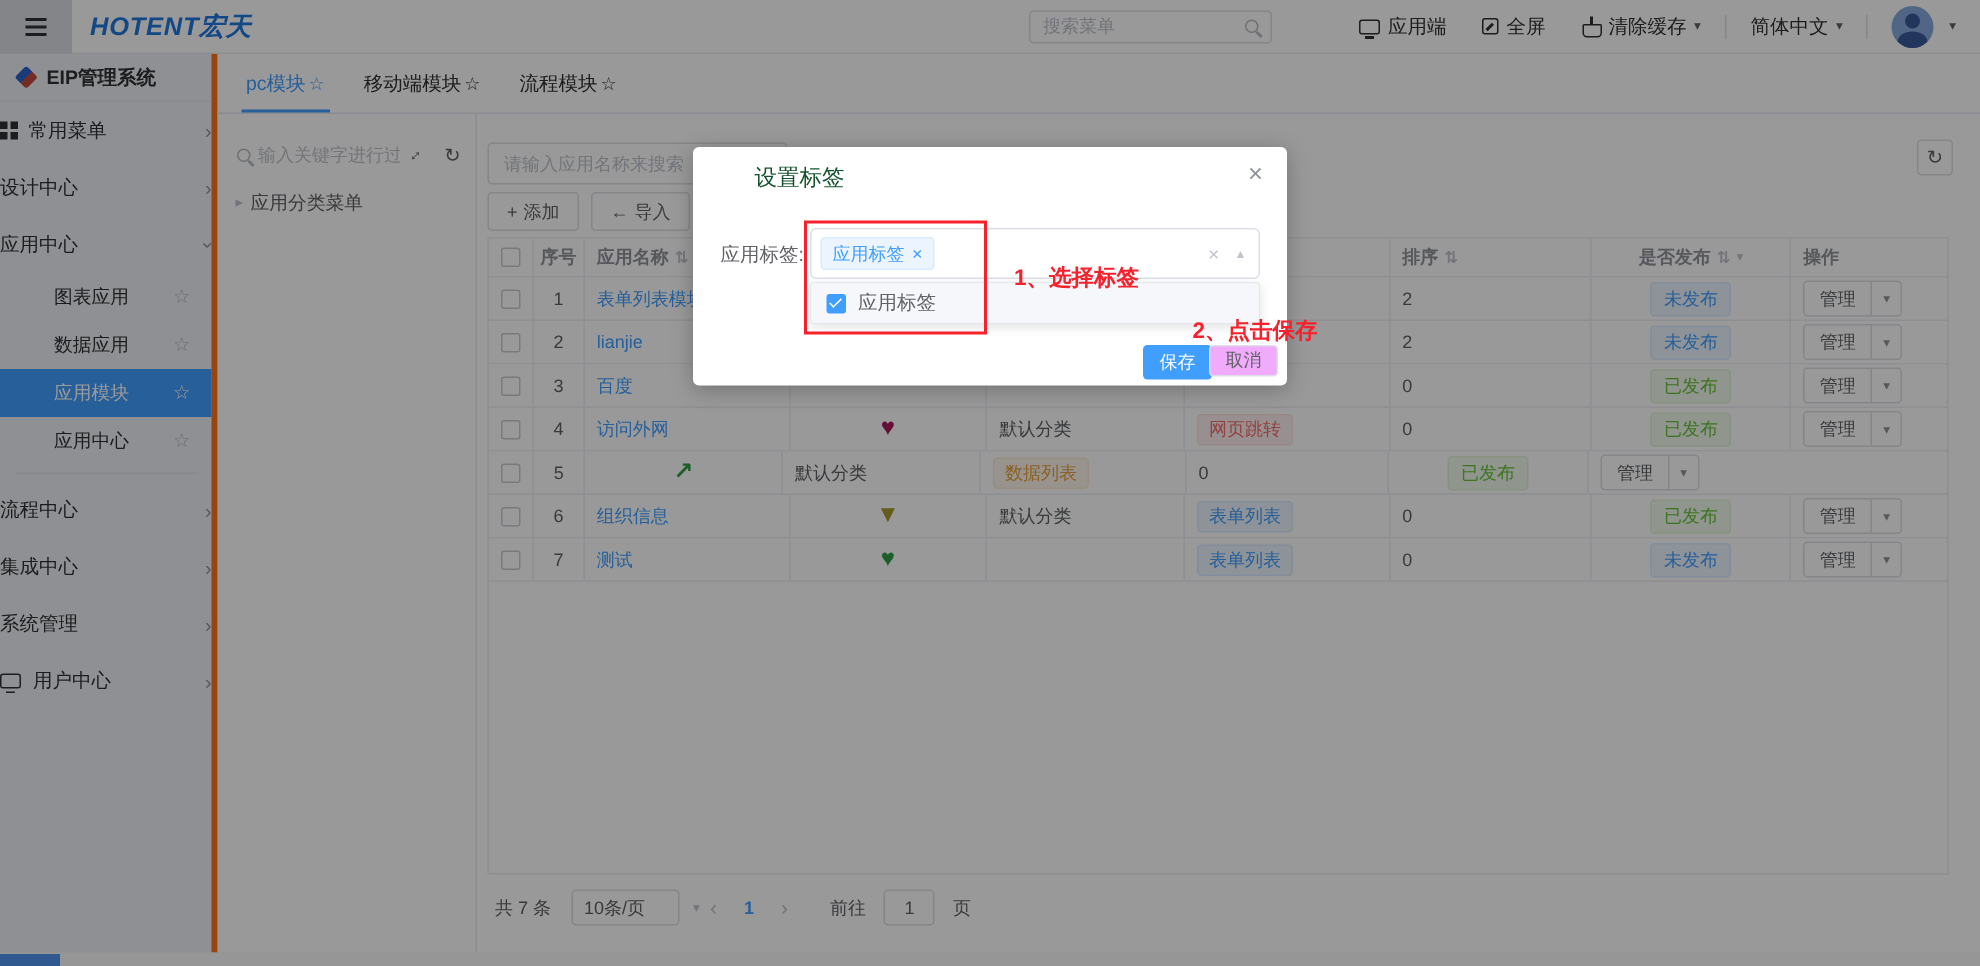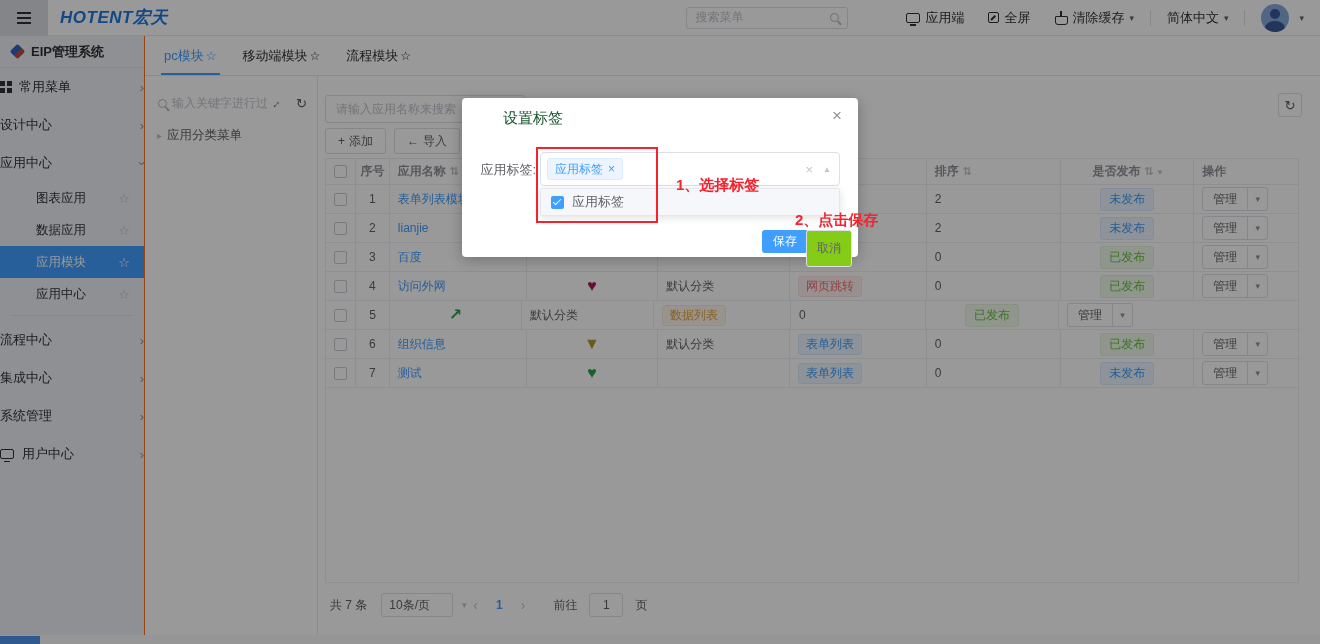--- a/index.html
+++ b/index.html
@@ -27,21 +27,21 @@
   .broom { width:13px; height:13px; position:relative; flex:none; }
   .broom::before { content:""; position:absolute; left:5.5px; top:0; width:2px; height:5px; background:#303133; }
   .broom::after { content:""; position:absolute; left:1px; top:5px; width:11px; height:7px; border:1.5px solid #303133; border-radius:1px 1px 3px 3px; }
   .caret { font-size:9px; color:#606266; }
   .vdiv { width:1px; height:16px; background:#dcdfe6; margin:0 16px; }
   .avatar { width:28px; height:28px; border-radius:50%; background:#87a9dc; position:relative; overflow:hidden; flex:none; cursor:pointer; }
   .avatar::before { content:""; position:absolute; left:9px; top:5px; width:10px; height:10px; border-radius:50%; background:#39599c; }
   .avatar::after { content:""; position:absolute; left:4px; top:17px; width:20px; height:14px; border-radius:50%; background:#39599c; }
 
   
-  .sidebar { position:absolute; left:0; top:36px; width:145px; height:599px; background:#eef1f5; border-right:1px solid #f97316; }
+  .sidebar { position:absolute; left:0; top:36px; width:145px; height:599px; background:#eef1f5; border-right:4px solid #f97316; }
   .side-title { height:32px; display:flex; align-items:center; gap:8px; padding:0 12px; font-size:13px; font-weight:bold; color:#303133;
                 border-bottom:1px solid #e2e5ea; white-space:nowrap; }
   .diamond { width:11px; height:11px; transform:rotate(45deg); background:linear-gradient(90deg,#2d62c9 50%,#c34a3d 50%); border-radius:2px; flex:none; }
   .menu-item { height:38px; display:flex; align-items:center; padding:0 0; font-size:13px; color:#303133; cursor:pointer; white-space:nowrap; }
   .menu-item .chev { margin-left:auto; color:#909399; font-size:13px; }
   .chev-down { display:inline-block; transform:rotate(90deg); }
   .grid-ic { width:5px; height:5px; background:#303133; box-shadow:7px 0 0 #303133,0 7px 0 #303133,7px 7px 0 #303133; margin-right:14px; margin-bottom:7px; flex:none; }
   .sub { height:32px; display:flex; align-items:center; padding:0 14px 0 36px; font-size:12.5px; color:#303133; cursor:pointer; white-space:nowrap; }
   .sub .star { margin-left:auto; color:#b4b9c2; font-size:13px; }
   .sub.active { background:#409eff; color:#fff; }
@@ -136,21 +136,21 @@
   .m-chip .x { font-size:12px; cursor:pointer; }
   .m-clear { position:absolute; right:26px; top:9px; color:#c0c4cc; font-size:13px; cursor:pointer; }
   .m-caret { position:absolute; right:8px; top:12px; color:#c0c4cc; font-size:8px; }
   .m-dropdown { position:absolute; left:78px; top:90px; width:300px; background:#fff; border:1px solid #e4e7ed;
                 box-shadow:0 2px 8px rgba(0,0,0,.12); border-radius:2px; }
   .m-option { height:26px; display:flex; align-items:center; gap:8px; padding:0 10px; background:#f5f7fa; font-size:13px; color:#606266; cursor:pointer; }
   .cb-on { width:13px; height:13px; background:#409eff; border-radius:2px; position:relative; flex:none; cursor:pointer; }
   .cb-on::after { content:""; position:absolute; left:4px; top:1.5px; width:3px; height:7px; border:solid #fff; border-width:0 1.5px 1.5px 0; transform:rotate(45deg); }
   .m-save { position:absolute; left:300px; top:132px; height:23px; padding:0 11px; background:#409eff; color:#fff; border:none;
             border-radius:3px; font-size:12px; display:flex; align-items:center; cursor:pointer; }
-  .m-cancel { position:absolute; left:344px; top:132px; height:37px; padding:0 10px; background:#84cc16; color:#606266;
+  .m-cancel { position:absolute; left:344px; top:132px; height:21px; padding:0 10px; background:#f0abfc; color:#606266;
               border:1px solid #dcdfe6; border-radius:3px; font-size:12px; display:flex; align-items:center; cursor:pointer; }
   .red-box { position:absolute; left:536px; top:147px; width:122px; height:76px; border:2px solid #f5222d; z-index:70; }
   .red-note { position:absolute; font-size:15px; font-weight:bold; color:#f5222d; z-index:70; white-space:nowrap; }
   .note1 { left:676px; top:176px; }
   .note2 { left:795px; top:211px; }
 </style>
 </head>
 <body>
 
 <div class="screen">

